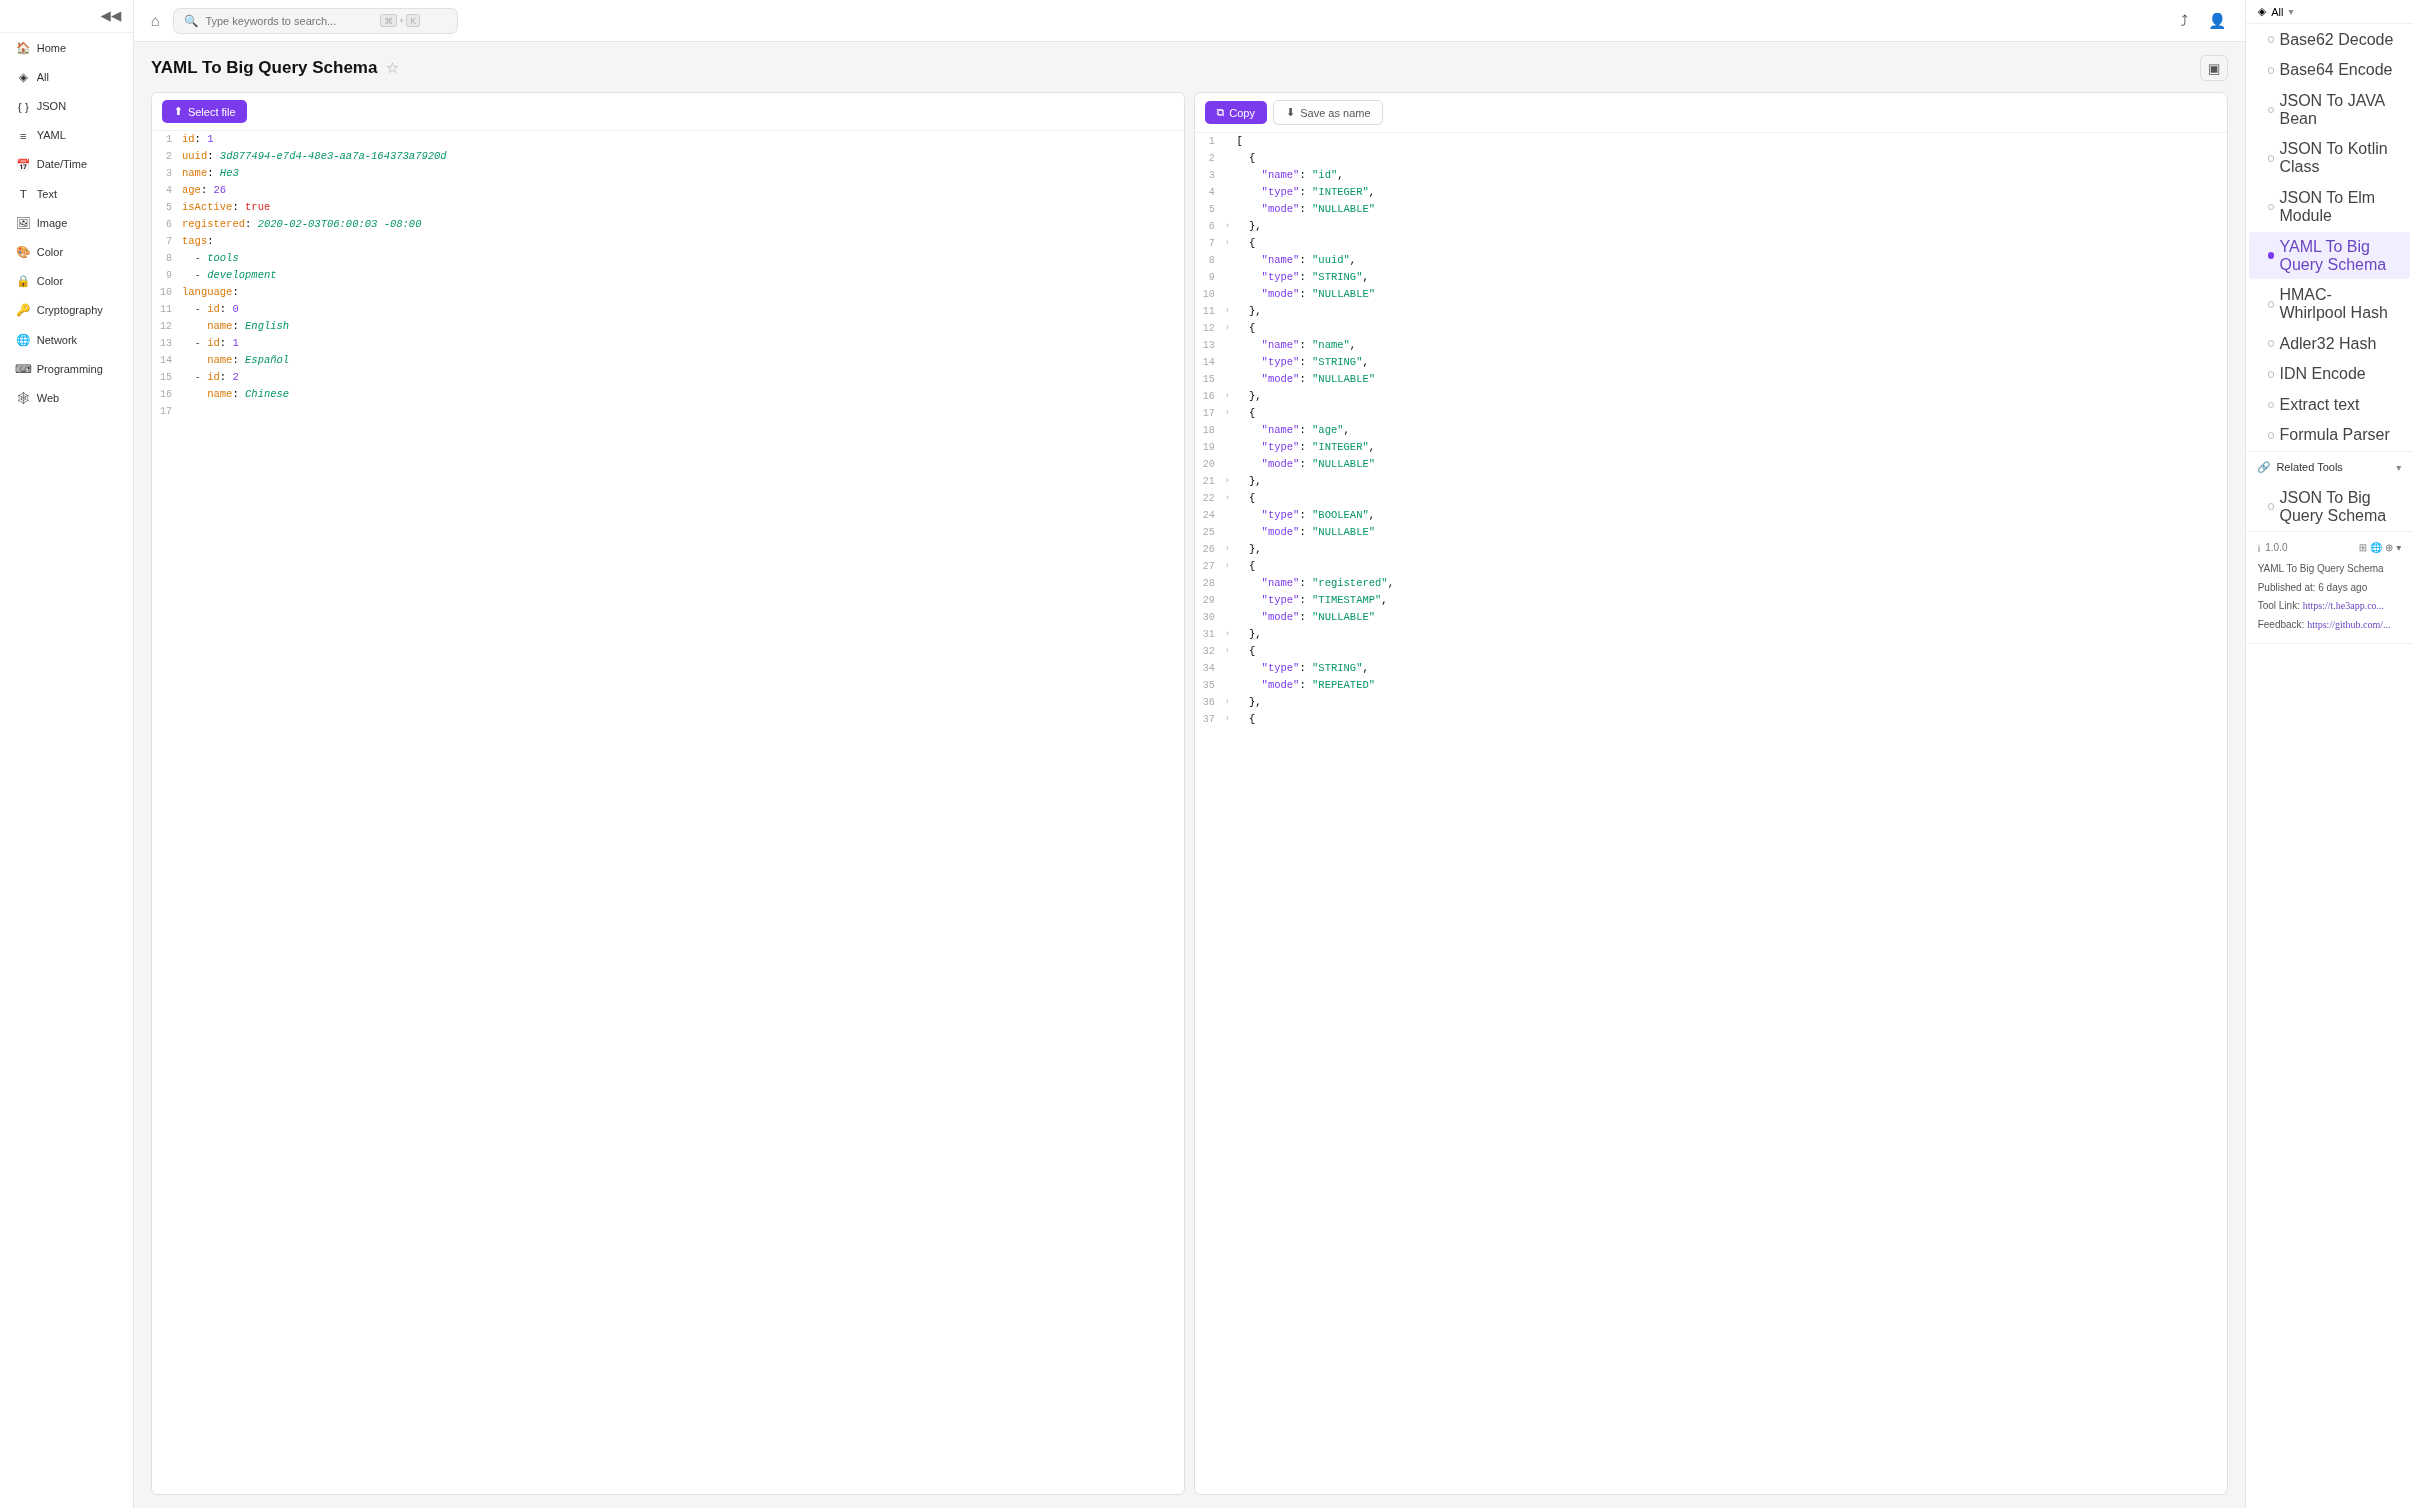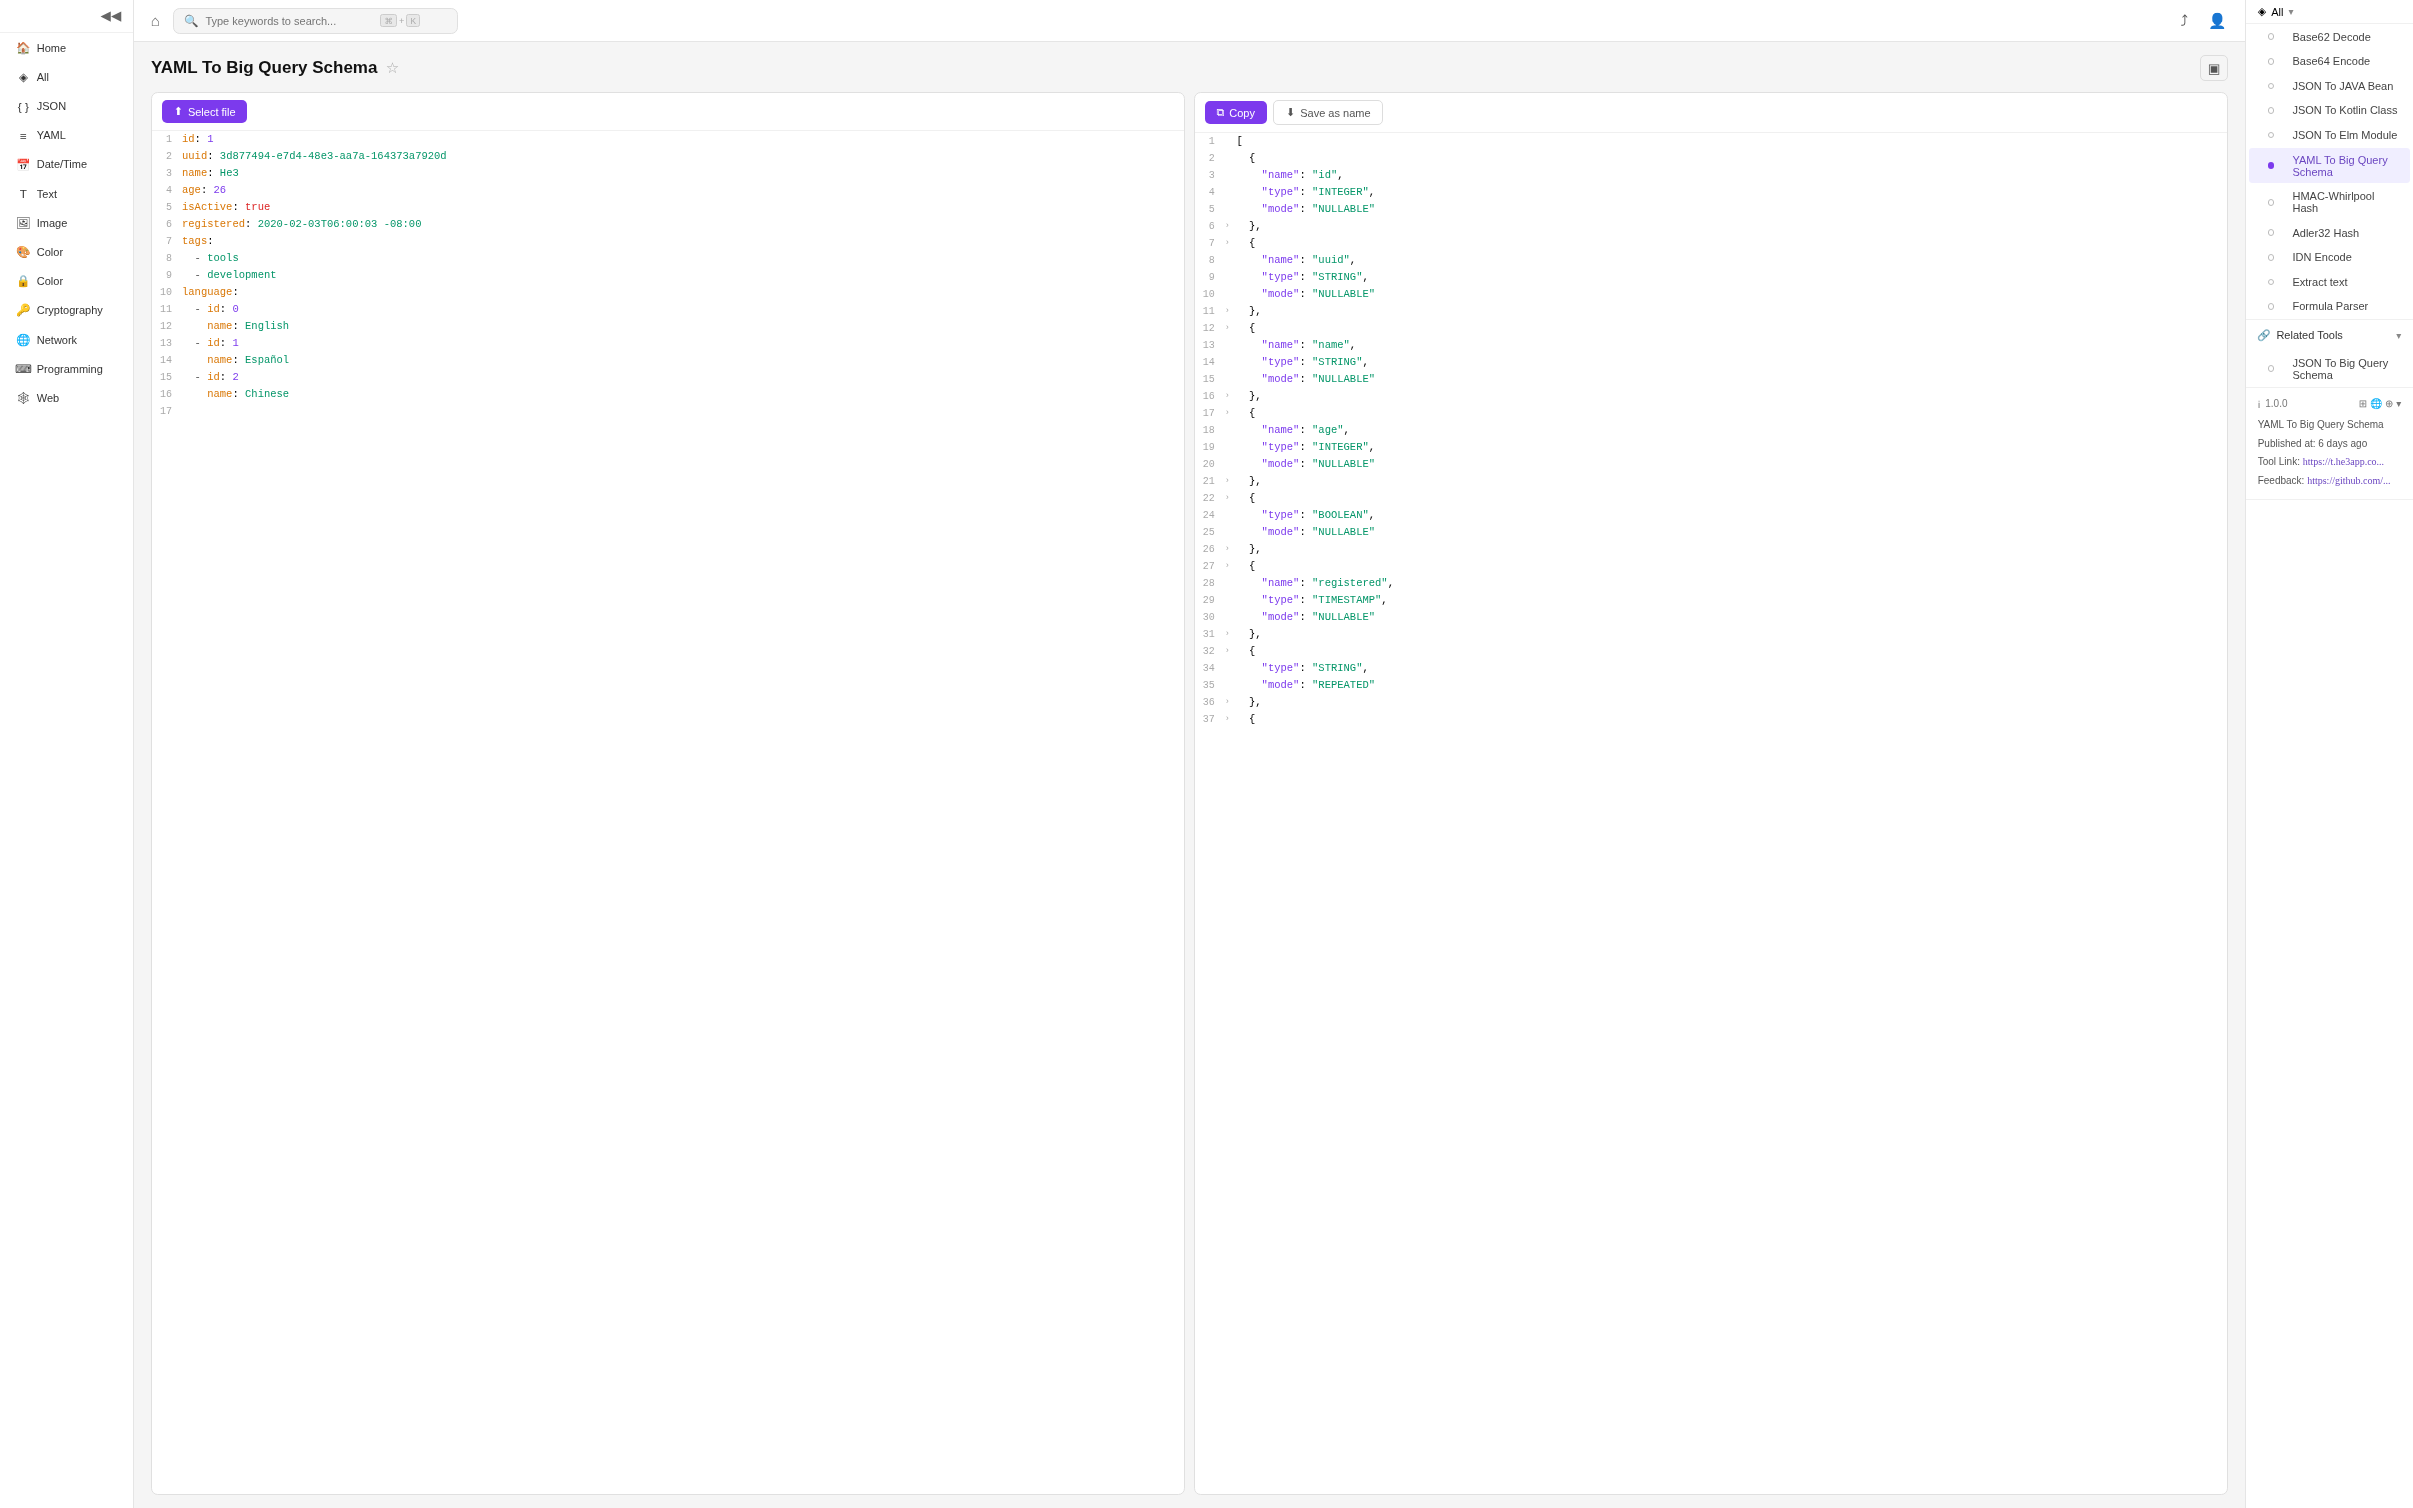--- a/index.html
+++ b/index.html
@@ -259,21 +259,21 @@
       padding-top: 1.7px;
       flex-shrink: 0;
     }
     .line-content {
       flex: 1;
       white-space: pre;
       padding-right: 8.4px;
     }
     
     .yaml-key { color: #d97706; }
-    .yaml-string { color: #059669; }
+    .yaml-string { color: #059669; font-style: italic; }
     .yaml-number { color: #7c3aed; }
     .yaml-bool-true { color: #dc2626; }
     .yaml-dash { color: #555; }
     
     .json-key { color: #7c3aed; }
     .json-string { color: #059669; }
 
     
     .right-sidebar {
       width: 168px;
@@ -297,26 +297,26 @@
     .rs-section-title {
       display: flex;
       align-items: center;
       gap: 5px;
       font-size: 11px;
       color: #333;
       font-weight: 500;
     }
     .rs-item {
       padding: 5.9px 11.7px 5.9px 18.4px;
-      font-size: 11px;
+      font-size: 16px;
       color: #444;
       cursor: pointer;
       display: flex;
       align-items: center;
-      gap: 18px;
+      gap: 5px;
       border-radius: 3.4px;
       margin: 0.8px 3.4px;
     }
     .rs-item.active { background: #f0eeff; color: #6b46c1; }
     .rs-dot {
       width: 6.7px;
       height: 6.7px;
       border-radius: 50%;
       background: #7c3aed;
       flex-shrink: 0;

